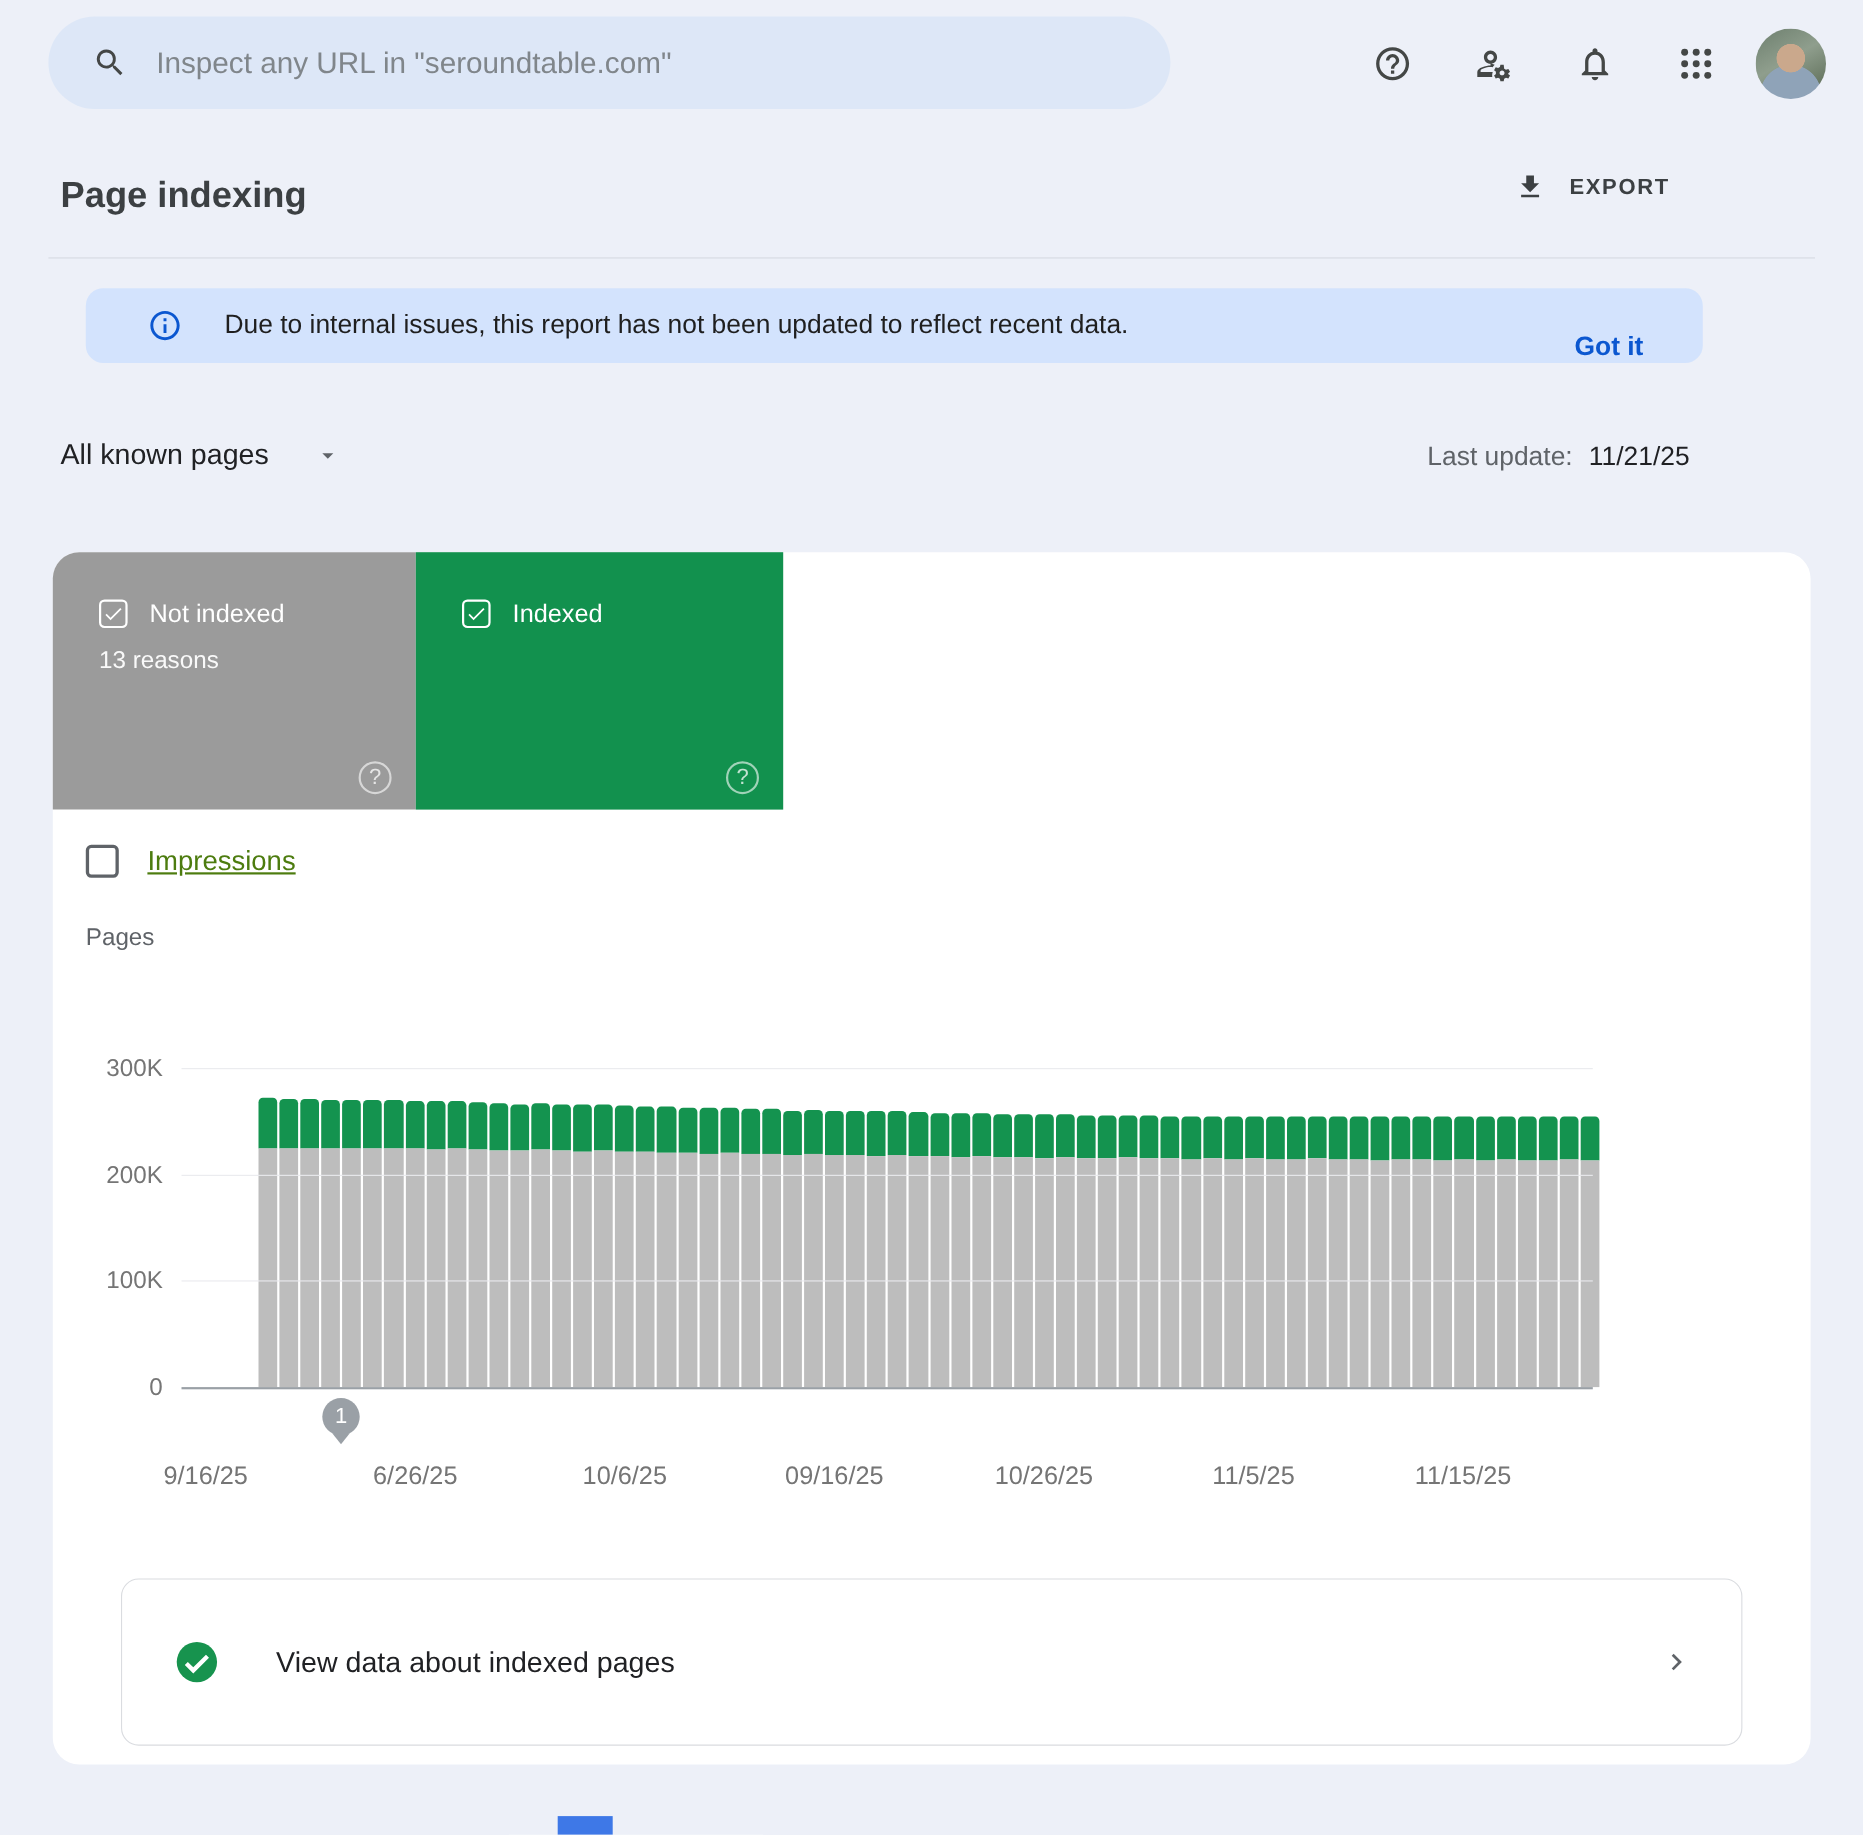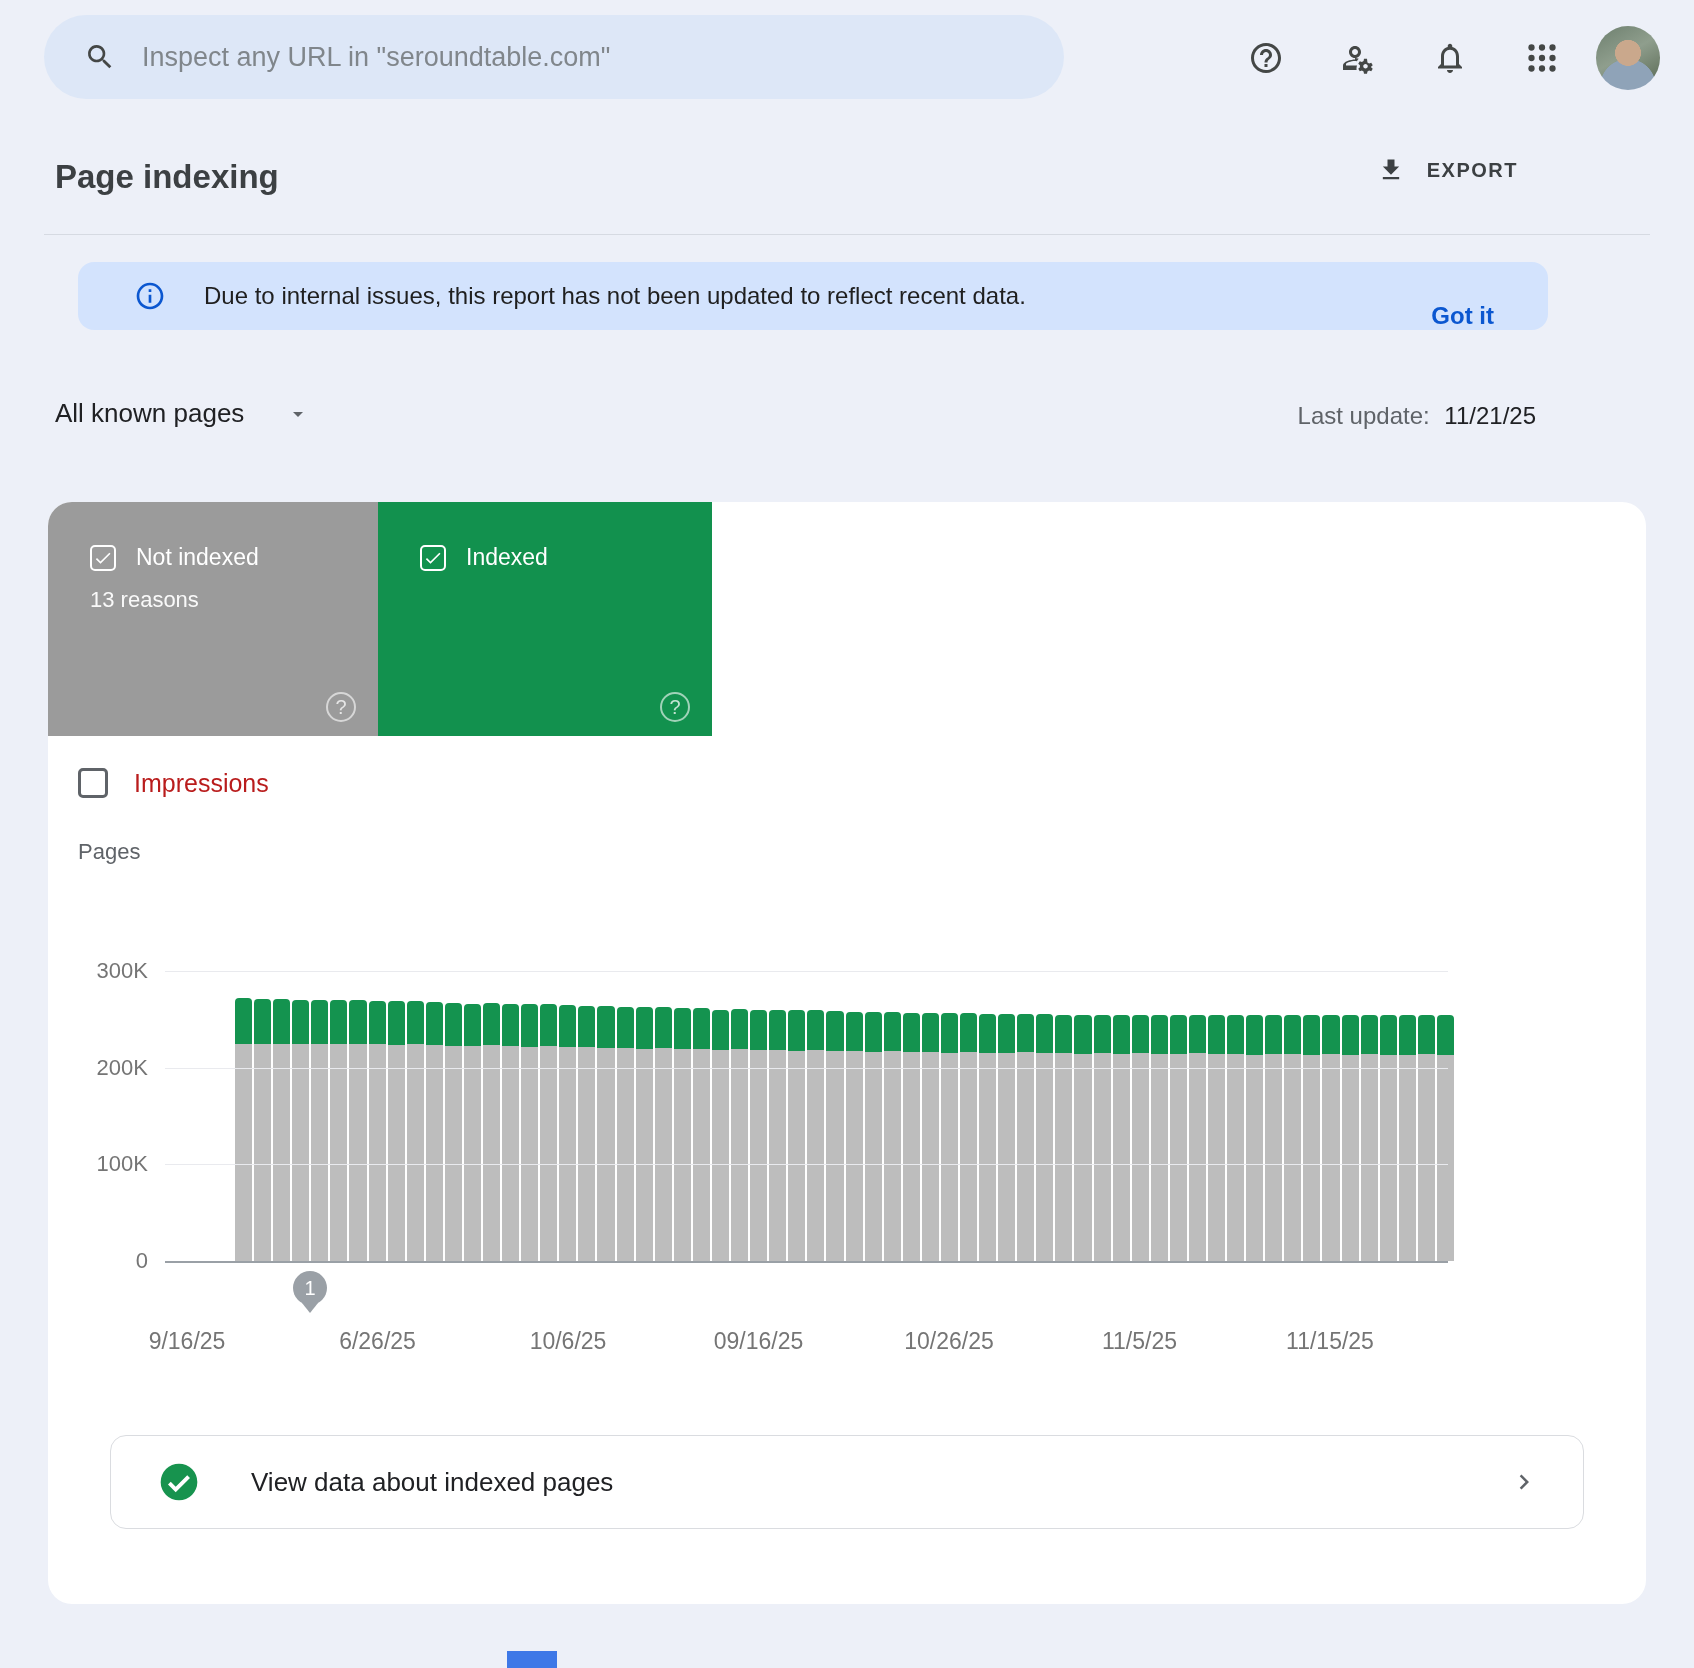--- a/index.html
+++ b/index.html
@@ -59,21 +59,21 @@
   .cbx svg { width:20px; height:20px; fill:#fff; }
   .card .lbl { font-size:23px; }
   .card .num { font-size:56px; margin-top:22px; letter-spacing:1px; }
   .card .sub { font-size:22px; margin-top:16px; opacity:.95; }
   .card .qm { position:absolute; right:22px; bottom:14px; width:30px; height:30px; border:2px solid rgba(255,255,255,.6);
     border-radius:50%; color:rgba(255,255,255,.75); font-size:20px; display:flex; align-items:center; justify-content:center; }
 
   
   .impr { position:absolute; left:30px; top:266px; display:flex; align-items:center; gap:26px; cursor:pointer; }
   .impr .box { width:30px; height:30px; border:3px solid #5f6368; border-radius:5px; background:#fff; }
-  .impr .lbl { font-size:25px; color:#b91c1c; }
+  .impr .lbl { font-size:25px; color:#4d7c0f;text-decoration:underline; }
 
   
   .pages-lbl { position:absolute; left:30px; top:337px; font-size:22px; color:#5f6368; }
   .plot { position:absolute; left:117px; top:469px; width:1283px; height:290px; }
   .gridline { position:absolute; left:0; width:100%; height:1px; background:#e9eaee; }
   .gridline.axis { height:2px; background:#9aa0a6; }
   .ytick { position:absolute; right:1300px; width:90px; text-align:right; font-size:22px; color:#757575;
     transform:translateY(-50%); white-space:nowrap; }
   .bars { position:absolute; left:70px; bottom:0; width:1219px; height:290px; display:flex;
     align-items:flex-end; gap:2px; }
@@ -81,21 +81,21 @@
   .bar .seg.green { border-radius:4px 4px 0 0; }
   .xlabels { position:absolute; left:0; top:357px; width:100%; height:30px; }
   .xlabels span { position:absolute; transform:translateX(-50%); font-size:23px; color:#757575; white-space:nowrap; }
   .marker { position:absolute; left:145px; top:300px; transform:translateX(-50%); width:34px; }
   .marker .dot { width:34px; height:34px; border-radius:50%; background:#9aa0a6; color:#fff; font-size:20px;
     display:flex; align-items:center; justify-content:center; }
   .marker .tail { width:0; height:0; margin:-2px auto 0; border-left:8px solid transparent;
     border-right:8px solid transparent; border-top:10px solid #9aa0a6; }
 
   
-  .footrow { position:absolute; left:62px; top:933px; width:1474px; height:94px; border:1px solid #dadce0;
+  .footrow { position:absolute; left:62px; top:933px; width:1474px; height:152px; border:1px solid #dadce0;
     border-radius:16px; display:flex; align-items:center; padding:0 44px 0 46px; cursor:pointer; background:#fff; }
   .footrow .check { width:44px; height:44px; margin-right:50px; flex:none; }
   .footrow .txt { font-size:26px; color:#202124; }
   .footrow .chev { margin-left:auto; width:30px; height:30px; fill:#5f6368; flex:none; }
 
   .offscreen-bit { position:absolute; left:507px; top:1651px; width:50px; height:17px; background:#3e78e7; }
 </style>
 </head>
 <body>
 

